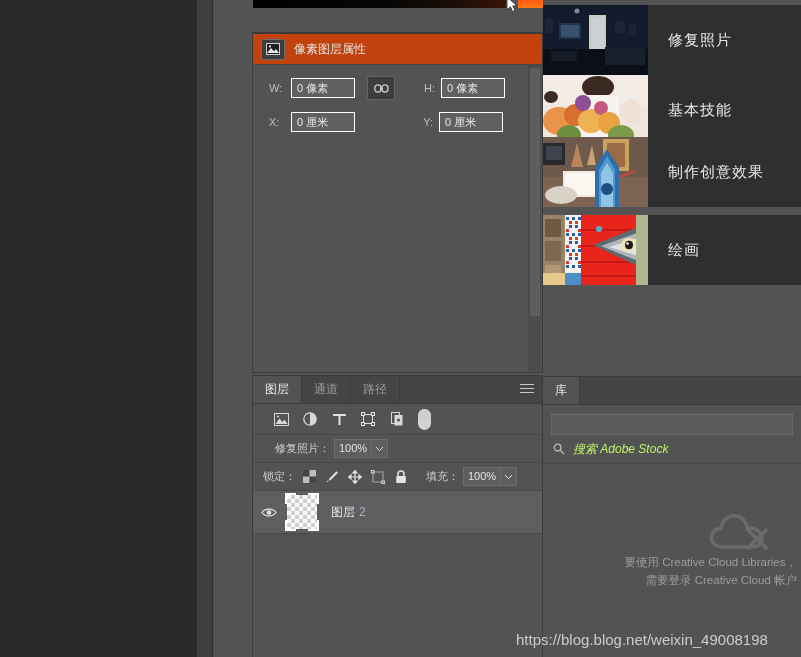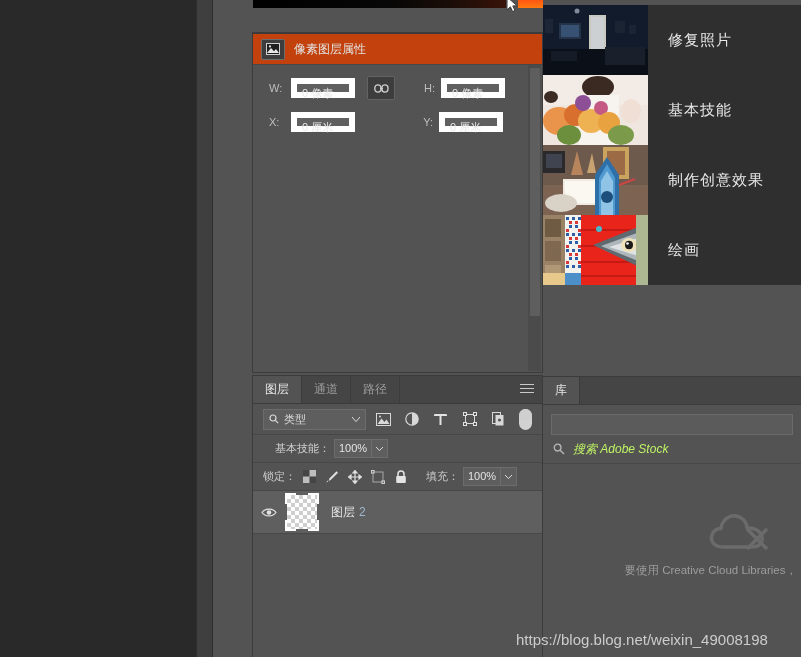--- a/index.html
+++ b/index.html
@@ -45,21 +45,21 @@
   .props{left:39px;top:33px;width:291px;height:340px;border:1px solid #3b3b3b;}
   .props-head{display:flex;align-items:center;height:30px;padding-left:8px;gap:9px;
               border-bottom:1px solid #474747;background:#c2410c;}
   .props-head .ico{width:22px;height:19px;background:#3d3d3d;border:1px solid #6d6d6d;
                    border-radius:2px;display:flex;align-items:center;justify-content:center;}
   .props-head .lbl{font-size:12px;color:#e2e2e2;}
   .props-body{position:relative;padding:12px 0 0 0;}
   .frow{display:flex;align-items:center;height:22px;margin:0 0 12px 0;padding-left:16px;}
   .fl{width:22px;font-size:11px;color:#bdbdbd;text-align:left;}
   .fl.r{width:28px;text-align:right;padding-right:6px;}
-  .finput{width:64px;height:20px;background:#606060;border:6px solid #ffffff;box-sizing:border-box;
+  .finput{width:64px;height:20px;background:#606060;border:1px solid #ffffff;box-sizing:border-box;
           color:#e8e8e8;font-size:11px;line-height:18px;padding-left:5px;
           font-family:"Liberation Sans","DejaVu Sans",sans-serif;cursor:text;}
   .linkbtn{width:26px;height:22px;margin:0 12px 0 12px;background:#3d3d3d;border:1px solid #636363;
            border-radius:2px;display:flex;align-items:center;justify-content:center;cursor:pointer;}
   .vscroll-track{position:absolute;right:1px;top:31px;width:13px;bottom:1px;background:#4b4b4b;}
   .vscroll-thumb{position:absolute;right:2px;top:34px;width:10px;height:248px;background:#5e5e5e;border-radius:1px;cursor:pointer;}
 
   
   .layers{left:39px;top:375px;width:291px;height:282px;border:1px solid #3b3b3b;border-bottom:none;}
   .filterrow{display:flex;align-items:center;height:30px;padding:0 10px;gap:0;border-bottom:1px solid #474747;}
@@ -108,21 +108,21 @@
   .tut-panel{position:absolute;left:0;top:0;width:258px;height:376px;background:#535353;}
   .tut-card{position:absolute;left:0;width:258px;height:70px;background:#2f2f2f;display:flex;align-items:center;cursor:pointer;}
   .tut-thumb{width:105px;height:70px;flex:none;overflow:hidden;position:relative;}
   .tut-title{font-size:15px;color:#e8e8e8;margin-left:20px;letter-spacing:1px;}
 
   .lib-panel{position:absolute;left:0;top:376px;width:258px;height:281px;background:#535353;border-top:1px solid #3b3b3b;box-sizing:border-box;}
   .lib-tabrow{height:27px;background:#454545;border-bottom:1px solid #3b3b3b;display:flex;}
   .lib-searchbar{margin:9px 8px 0 8px;height:21px;background:#5b5b5b;border:1px solid #6a6a6a;box-sizing:border-box;cursor:text;}
   .lib-stock{display:flex;align-items:center;height:28px;padding:0 10px;gap:8px;border-bottom:1px solid #484848;cursor:pointer;}
   .lib-stock .ph{font-style:italic;font-size:12px;color:#bef264;}
-  .cc-msg{position:absolute;left:0;right:0;top:184px;text-align:right;padding-right:4px;}
+  .cc-msg{position:absolute;left:0;right:0;top:176px;text-align:right;padding-right:4px;}
   .cc-cloud{position:absolute;right:30px;top:130px;opacity:.42;}
   .cc-line{font-size:11.5px;color:#9d9d9d;line-height:18px;}
   .wm-inner{position:absolute;left:516px;bottom:9px;font-size:15px;color:#cccccc;}
 </style>
 </head>
 <body>
 
 <div class="root">
 
   <div class="canvas-area"></div>
@@ -196,30 +196,20 @@
         </div>
         <div class="tab tabfill"></div>
         <div class="menu-btn">
           <i></i>
             <i></i>
             <i></i>
         </div>
       </div>
 
       <div class="filterrow">
-        <div class="kind-select">
-          <svg width="10" height="10" viewBox="0 0 10 10">
-            <circle cx="4" cy="4" r="3" fill="none" stroke="#dcdcdc" stroke-width="1.2"></circle>
-            <path d="M6.3,6.3 L9.2,9.2" stroke="#dcdcdc" stroke-width="1.2"></path>
-          </svg>
-          <span class="txt">类型</span>
-          <svg width="8" height="5" viewBox="0 0 8 5">
-            <path d="M0,0 L4,4.6 L8,0" fill="none" stroke="#d8d8d8" stroke-width="1"></path>
-          </svg>
-        </div>
 
         <div class="fic">
           <svg width="15" height="13" viewBox="0 0 15 13">
             <rect x="0.5" y="0.5" width="14" height="12" fill="none" stroke="#d8d8d8"></rect>
             <circle cx="4" cy="3.6" r="1" fill="#d8d8d8"></circle>
             <path d="M1.5,11 L5.5,5.5 L8.5,9 L10.5,6.5 L13.5,11 Z" fill="#d8d8d8"></path>
           </svg>
         </div>
         <div class="fic">
           <svg width="14" height="14" viewBox="0 0 14 14">
@@ -246,21 +236,21 @@
           <svg width="13" height="14" viewBox="0 0 13 14">
             <rect x="0.5" y="0.5" width="8" height="11" fill="none" stroke="#d8d8d8"></rect>
             <rect x="3.5" y="3" width="8" height="10.5" fill="#d8d8d8"></rect>
             <circle cx="7.5" cy="8" r="1.6" fill="#555"></circle>
           </svg>
         </div>
         <div class="pill"></div>
       </div>
 
       <div class="blendrow">
-        <span class="opac-lbl">基本技能：</span>
+        <span class="opac-lbl">修复照片：</span>
         <div class="numbox">100%</div>
         <div class="stepper">
           <svg width="7" height="4" viewBox="0 0 7 4">
             <path d="M0,0 L3.5,3.6 L7,0" fill="none" stroke="#d8d8d8" stroke-width="1"></path>
           </svg>
         </div>
       </div>
 
       <div class="lockrow">
         <span class="lock-lbl">锁定：</span>
@@ -372,21 +362,21 @@
             <ellipse cx="66" cy="48" rx="11" ry="11" fill="#e8a23f"></ellipse>
             <ellipse cx="26" cy="60" rx="12" ry="10" fill="#6c8f3e"></ellipse>
             <ellipse cx="78" cy="60" rx="13" ry="10" fill="#7b9b4a"></ellipse>
             <ellipse cx="88" cy="36" rx="10" ry="12" fill="#efdfd4"></ellipse>
             <ellipse cx="8" cy="22" rx="7" ry="6" fill="#3c2c24"></ellipse>
           </svg>
         </div>
         <div class="tut-title">基本技能</div>
       </div>
 
-      <div class="tut-card" style="top:145px">
+      <div class="tut-card" style="top:137px">
         <div class="tut-thumb">
           <svg width="105" height="70" viewBox="0 0 105 70">
             <rect width="105" height="70" fill="#7d6352"></rect>
             <rect x="0" y="0" width="105" height="40" fill="#6e5a4c"></rect>
             <rect x="60" y="2" width="26" height="32" fill="#caa35e"></rect>
             <rect x="64" y="6" width="18" height="24" fill="#9d6a46"></rect>
             <rect x="0" y="6" width="22" height="22" fill="#2a2a2c"></rect>
             <rect x="3" y="9" width="16" height="14" fill="#3f4450"></rect>
             <path d="M28,30 L34,6 L40,30 Z" fill="#b8845b"></path>
             <path d="M44,28 L49,8 L53,28 Z" fill="#c9a271"></path>
@@ -488,19 +478,20 @@
 
       <div class="cc-cloud">
         <svg width="64" height="48" viewBox="0 0 64 48">
           <path d="M16,40 C7,40 3,34 5,28 C6.5,23 11,21 14,21.5 C15,13 22,8 29,9 C36,10 40,16 40,21 C49,20 56,26 55,33 C54,39 48,40 44,40 Z" fill="none" stroke="#8d8d8d" stroke-width="3.5" stroke-linejoin="round"></path>
           <path d="M40,22 L60,42 M60,22 L40,42" stroke="#8d8d8d" stroke-width="3.5"></path>
         </svg>
       </div>
 
       <div class="cc-msg">
         <div class="cc-line">要使用 Creative Cloud Libraries，</div>
+        <div class="cc-line">需要登录 Creative Cloud 帐户</div>
       </div>
     </div>
   </div>
 
   <div class="wm-inner">https://blog.blog.net/weixin_49008198</div>
 
 </div>
 
 </body></html>

